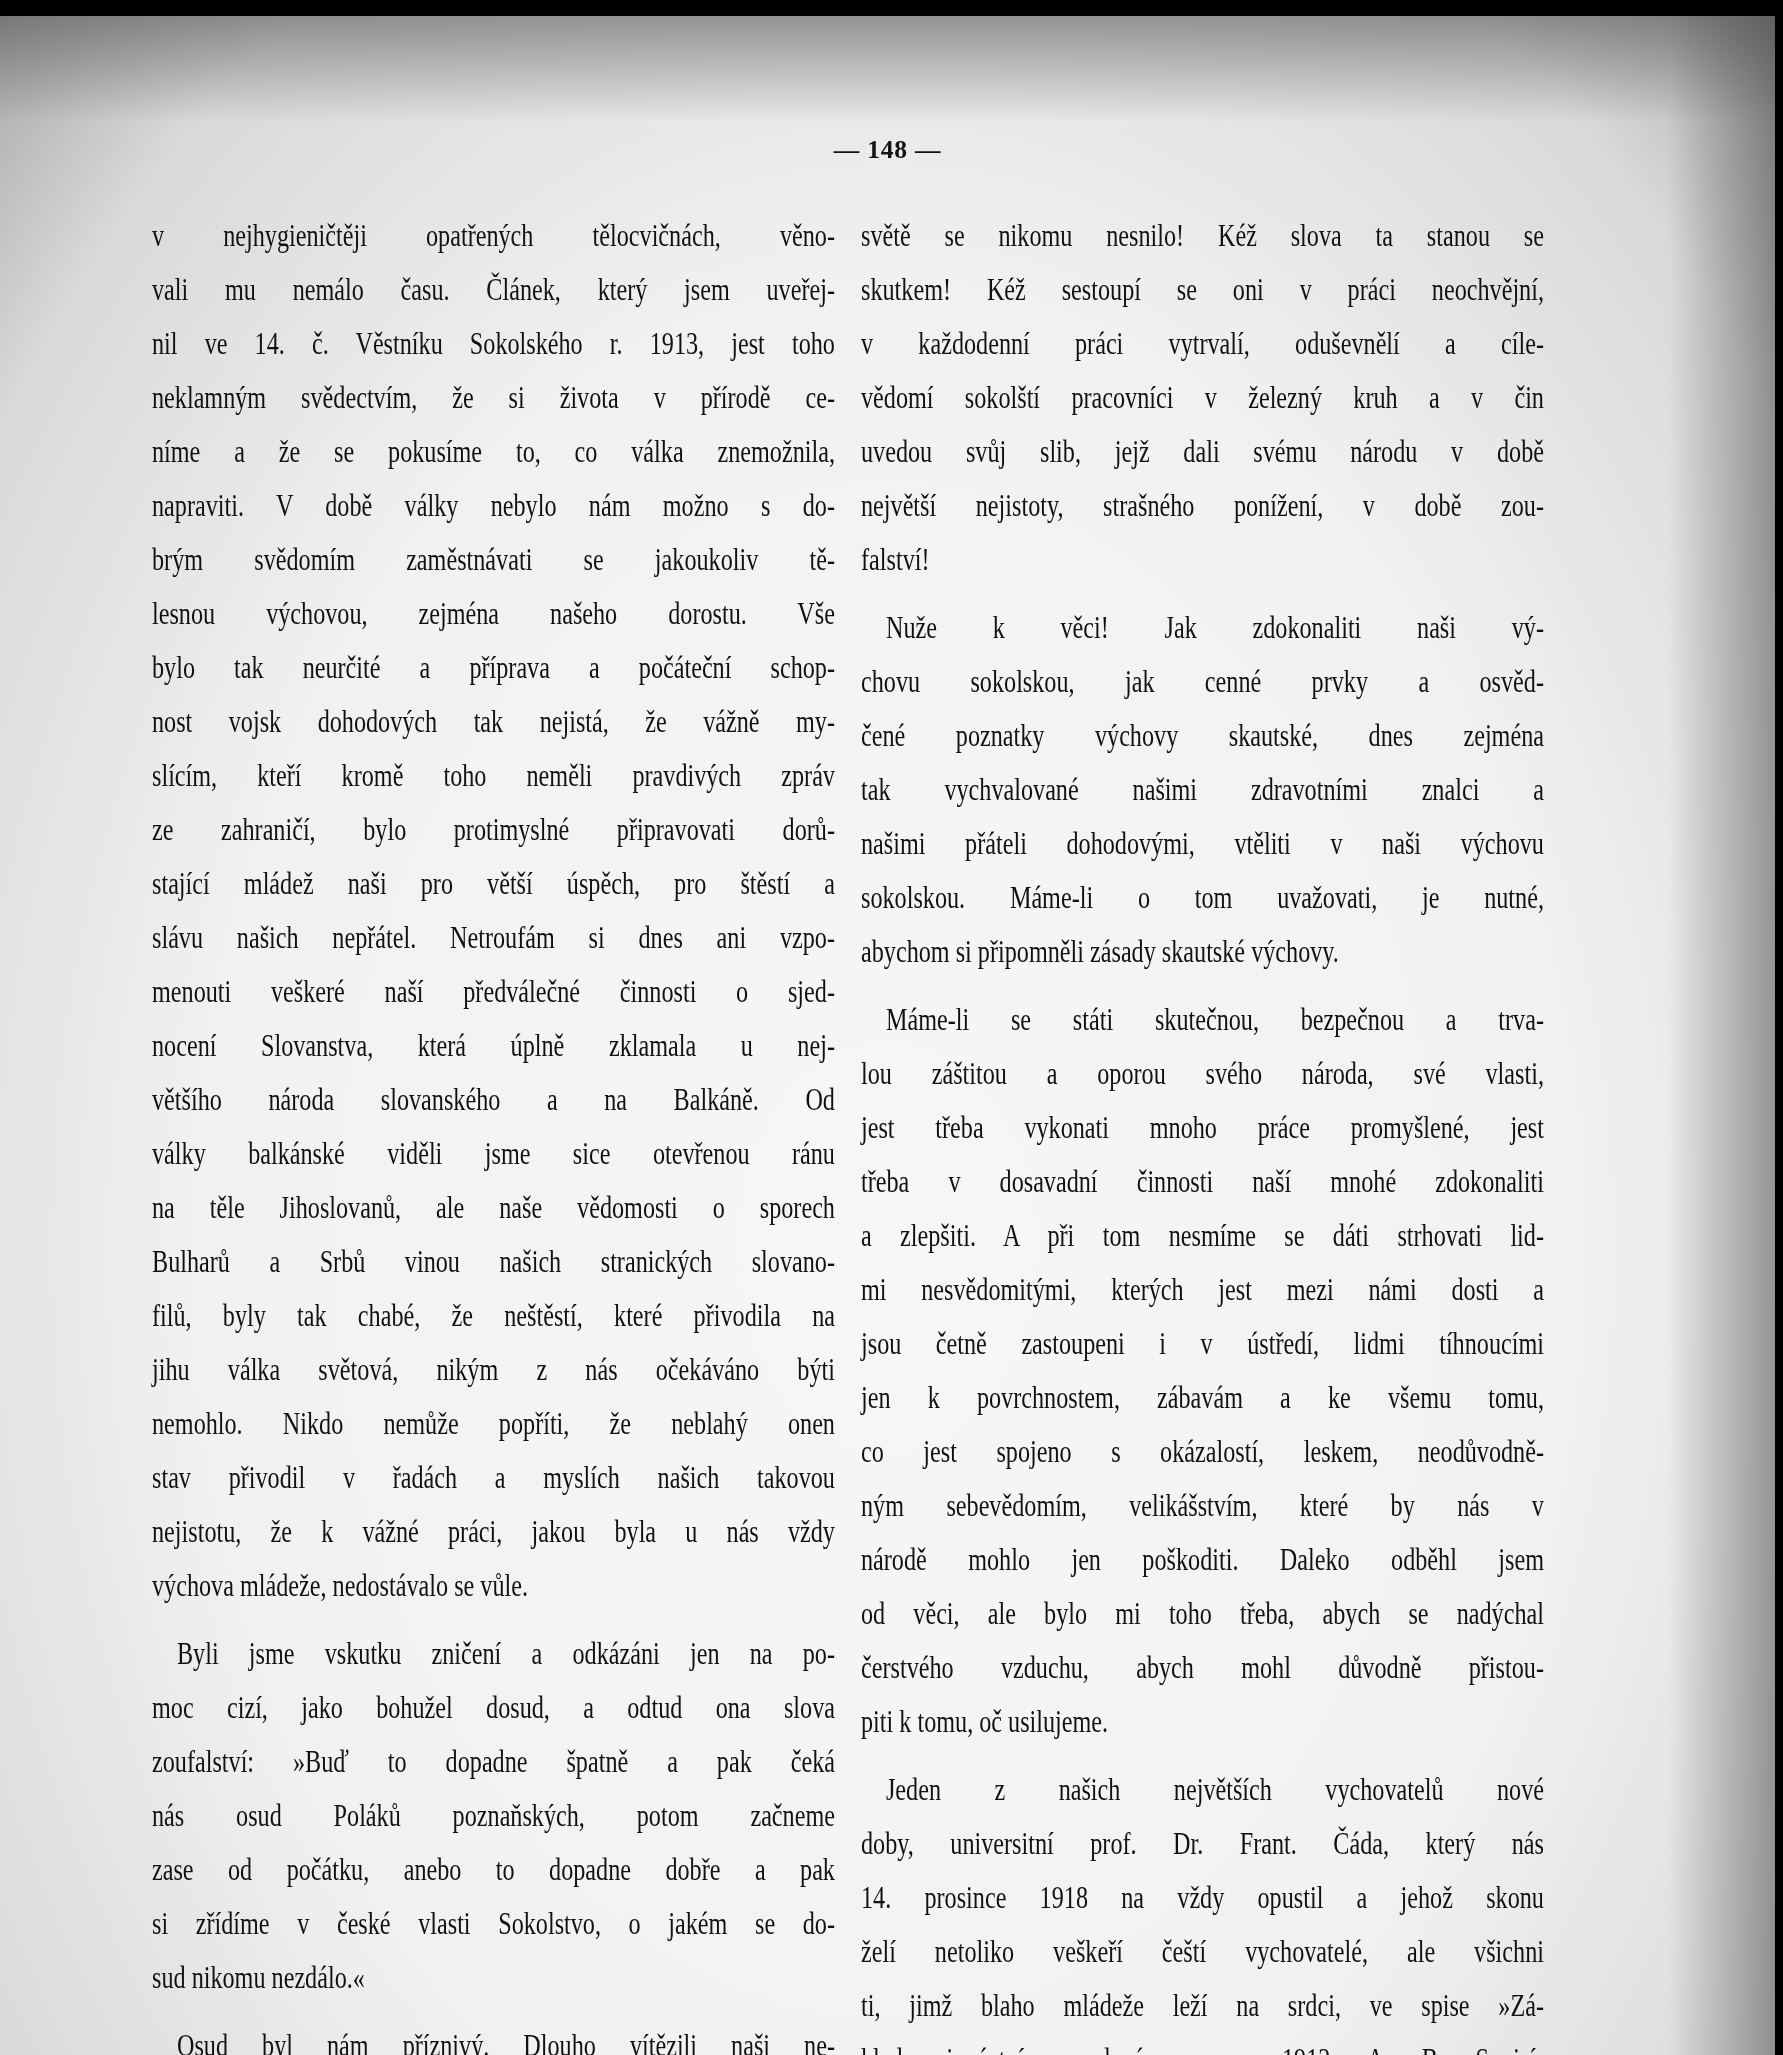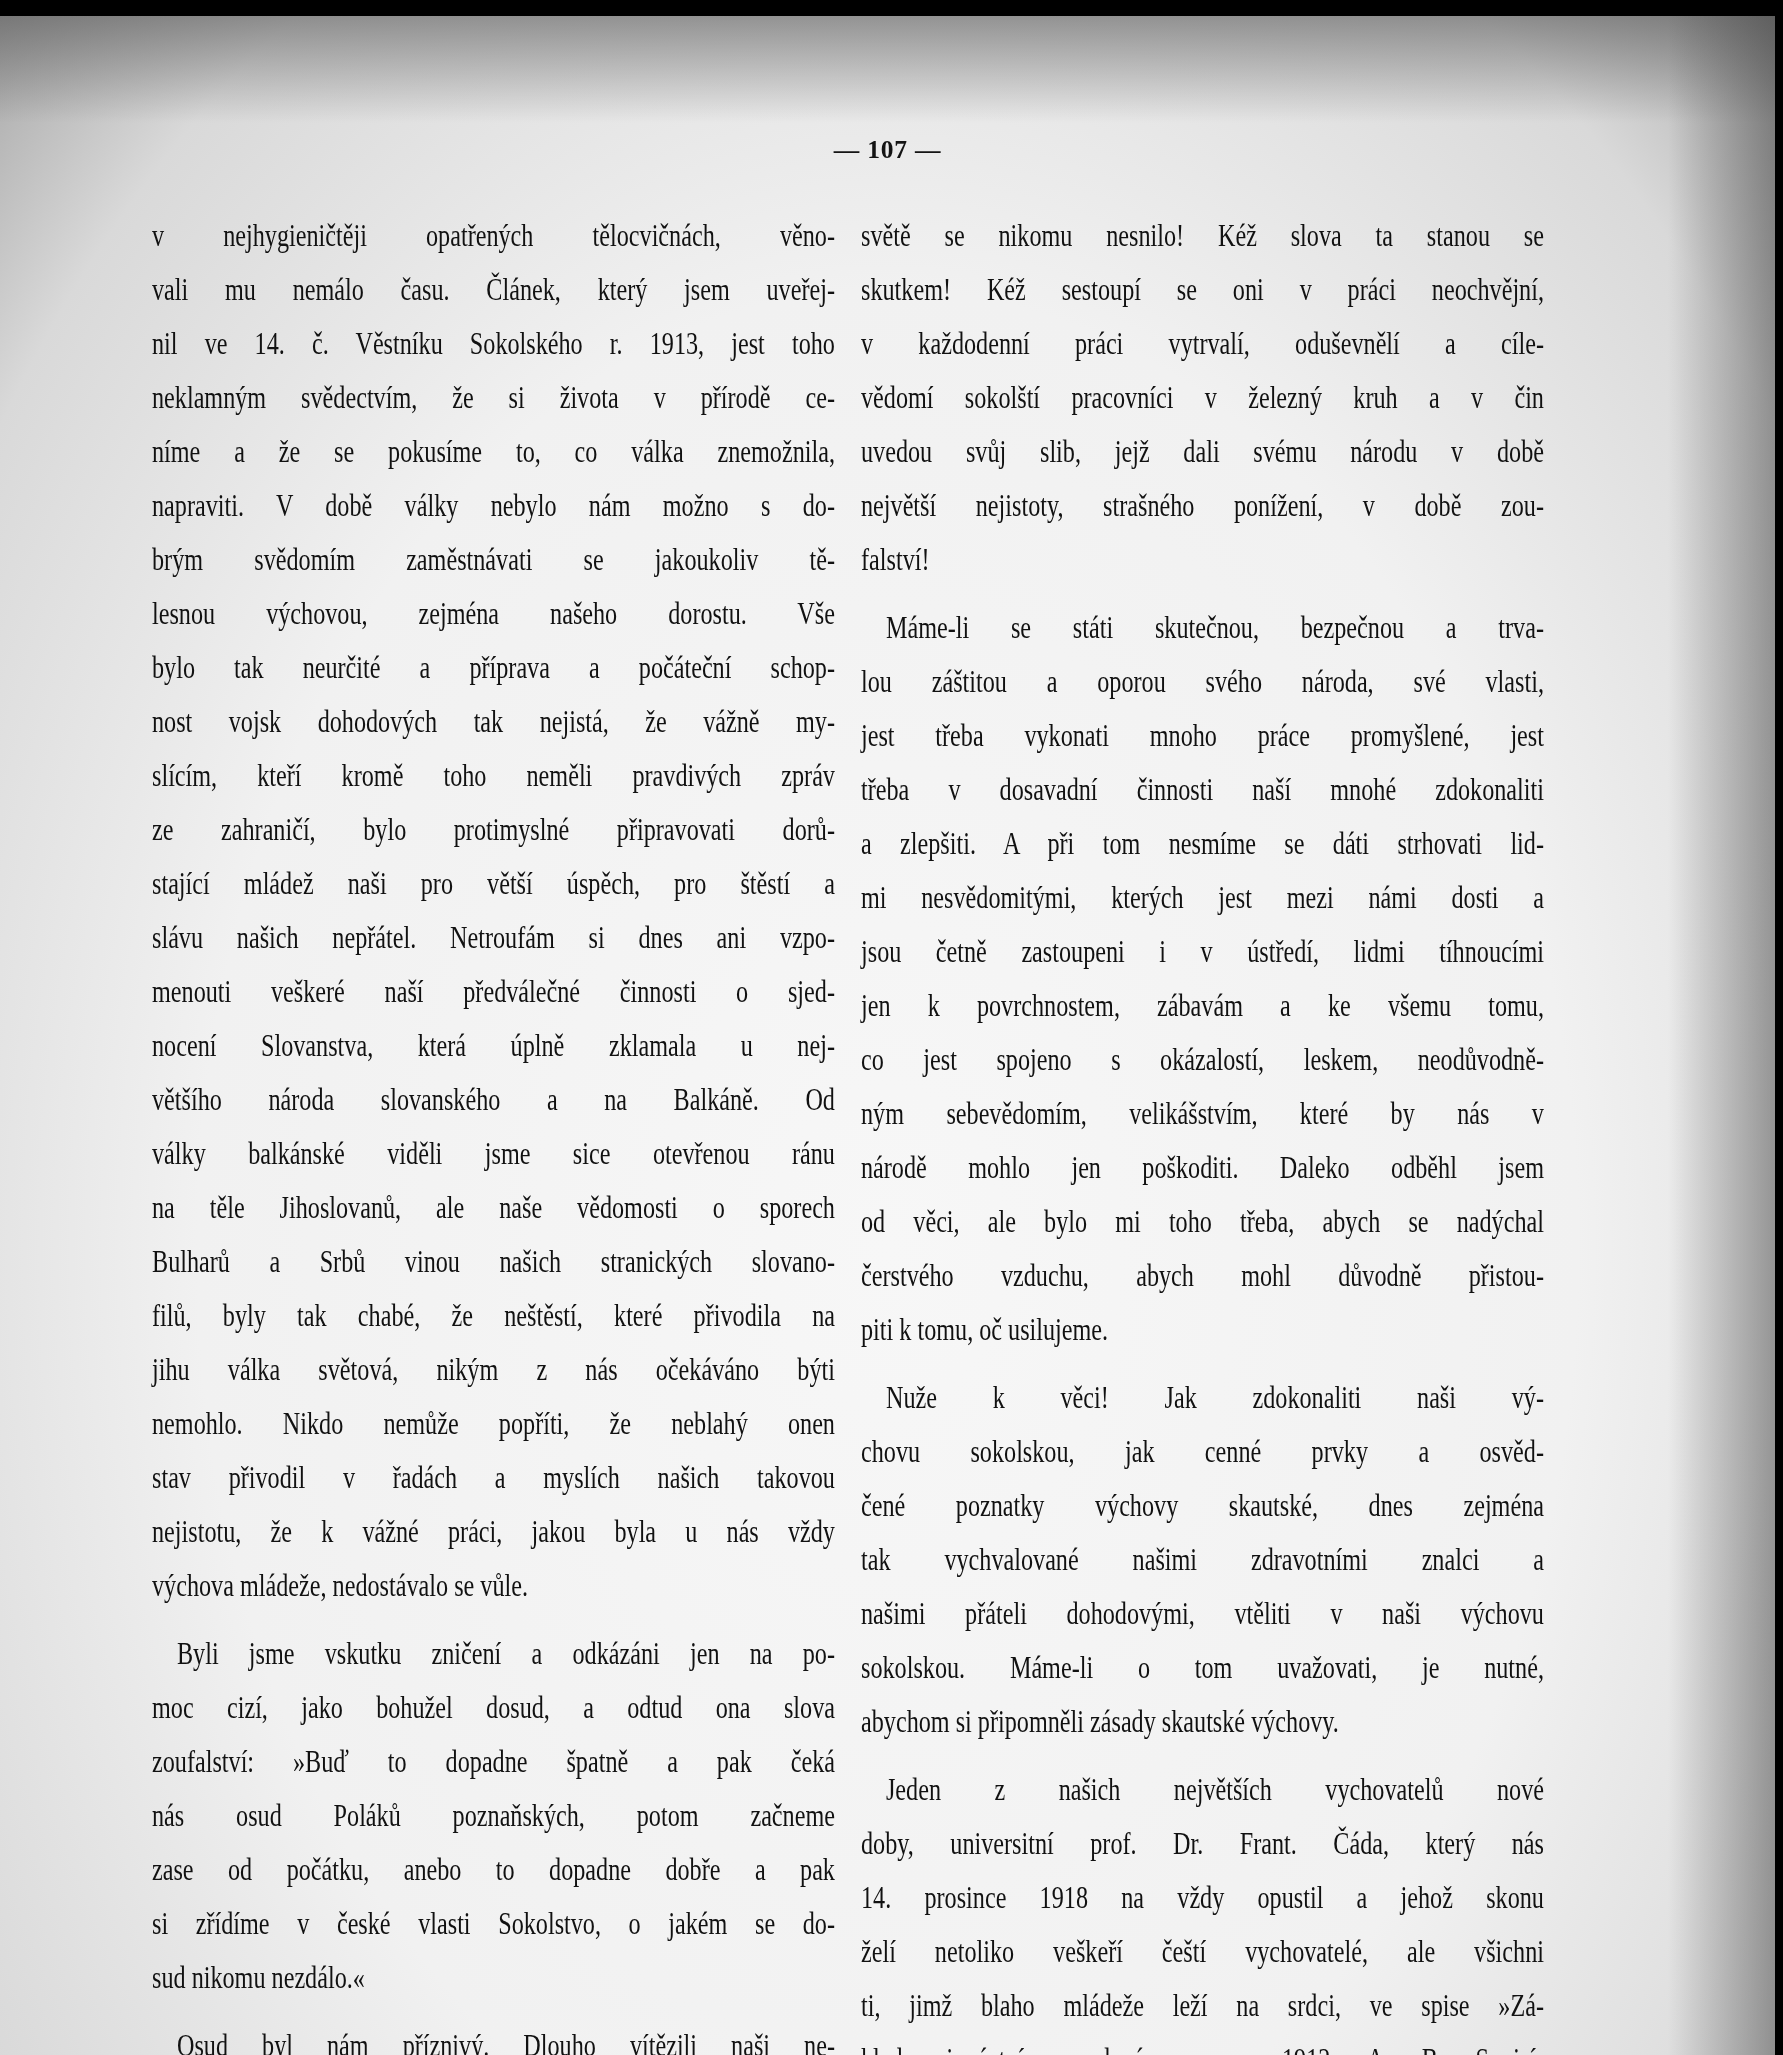--- a/index.html
+++ b/index.html
@@ -56,21 +56,21 @@
     overflow: visible;
   }
   .line.last { text-align-last: left; }
   .line.indent { padding-left: 32px; box-sizing: border-box; }
   .para { margin-bottom: 14px; font-family: Liberation Serif, serif; }
 </style>
 </head>
 <body>
 
 <div class="paper">
-  <div class="page-number">— 107 —</div>
+  <div class="page-number">— 148 —</div>
 
   <div class="column col-left">
     <div class="para">
         <span class="line">v nejhygieničtěji opatřených tělocvičnách, věno-</span>
         <span class="line">vali mu nemálo času. Článek, který jsem uveřej-</span>
         <span class="line">nil ve 14. č. Věstníku Sokolského r. 1913, jest toho</span>
         <span class="line">neklamným svědectvím, že si života v přírodě ce-</span>
         <span class="line">níme a že se pokusíme to, co válka znemožnila,</span>
         <span class="line">napraviti. V době války nebylo nám možno s do-</span>
         <span class="line">brým svědomím zaměstnávati se jakoukoliv tě-</span>
@@ -113,45 +113,45 @@
     <div class="para">
         <span class="line">světě se nikomu nesnilo! Kéž slova ta stanou se</span>
         <span class="line">skutkem! Kéž sestoupí se oni v práci neochvějní,</span>
         <span class="line">v každodenní práci vytrvalí, oduševnělí a cíle-</span>
         <span class="line">vědomí sokolští pracovníci v železný kruh a v čin</span>
         <span class="line">uvedou svůj slib, jejž dali svému národu v době</span>
         <span class="line">největší nejistoty, strašného ponížení, v době zou-</span>
         <span class="line last">falství!</span>
       </div>
     <div class="para">
+        <span class="line indent">Nuže k věci! Jak zdokonaliti naši vý-</span>
+        <span class="line">chovu sokolskou, jak cenné prvky a osvěd-</span>
+        <span class="line">čené poznatky výchovy skautské, dnes zejména</span>
+        <span class="line">tak vychvalované našimi zdravotními znalci a</span>
+        <span class="line">našimi přáteli dohodovými, vtěliti v naši výchovu</span>
+        <span class="line">sokolskou. Máme-li o tom uvažovati, je nutné,</span>
+        <span class="line last">abychom si připomněli zásady skautské výchovy.</span>
+      </div>
+    <div class="para">
         <span class="line indent">Máme-li se státi skutečnou, bezpečnou a trva-</span>
         <span class="line">lou záštitou a oporou svého národa, své vlasti,</span>
         <span class="line">jest třeba vykonati mnoho práce promyšlené, jest</span>
         <span class="line">třeba v dosavadní činnosti naší mnohé zdokonaliti</span>
         <span class="line">a zlepšiti. A při tom nesmíme se dáti strhovati lid-</span>
         <span class="line">mi nesvědomitými, kterých jest mezi námi dosti a</span>
         <span class="line">jsou četně zastoupeni i v ústředí, lidmi tíhnoucími</span>
         <span class="line">jen k povrchnostem, zábavám a ke všemu tomu,</span>
         <span class="line">co jest spojeno s okázalostí, leskem, neodůvodně-</span>
         <span class="line">ným sebevědomím, velikášstvím, které by nás v</span>
         <span class="line">národě mohlo jen poškoditi. Daleko odběhl jsem</span>
         <span class="line">od věci, ale bylo mi toho třeba, abych se nadýchal</span>
         <span class="line">čerstvého vzduchu, abych mohl důvodně přistou-</span>
         <span class="line last">piti k tomu, oč usilujeme.</span>
       </div>
     <div class="para">
-        <span class="line indent">Nuže k věci! Jak zdokonaliti naši vý-</span>
-        <span class="line">chovu sokolskou, jak cenné prvky a osvěd-</span>
-        <span class="line">čené poznatky výchovy skautské, dnes zejména</span>
-        <span class="line">tak vychvalované našimi zdravotními znalci a</span>
-        <span class="line">našimi přáteli dohodovými, vtěliti v naši výchovu</span>
-        <span class="line">sokolskou. Máme-li o tom uvažovati, je nutné,</span>
-        <span class="line last">abychom si připomněli zásady skautské výchovy.</span>
-      </div>
-    <div class="para">
         <span class="line indent">Jeden z našich největších vychovatelů nové</span>
         <span class="line">doby, universitní prof. Dr. Frant. Čáda, který nás</span>
         <span class="line">14. prosince 1918 na vždy opustil a jehož skonu</span>
         <span class="line">želí netoliko veškeří čeští vychovatelé, ale všichni</span>
         <span class="line">ti, jimž blaho mládeže leží na srdci, ve spise »Zá-</span>
         <span class="line">klady junáctví«, vydaném v r. 1912. A. B. Svojsí-</span>
       </div>
 
   </div>
 </div>

